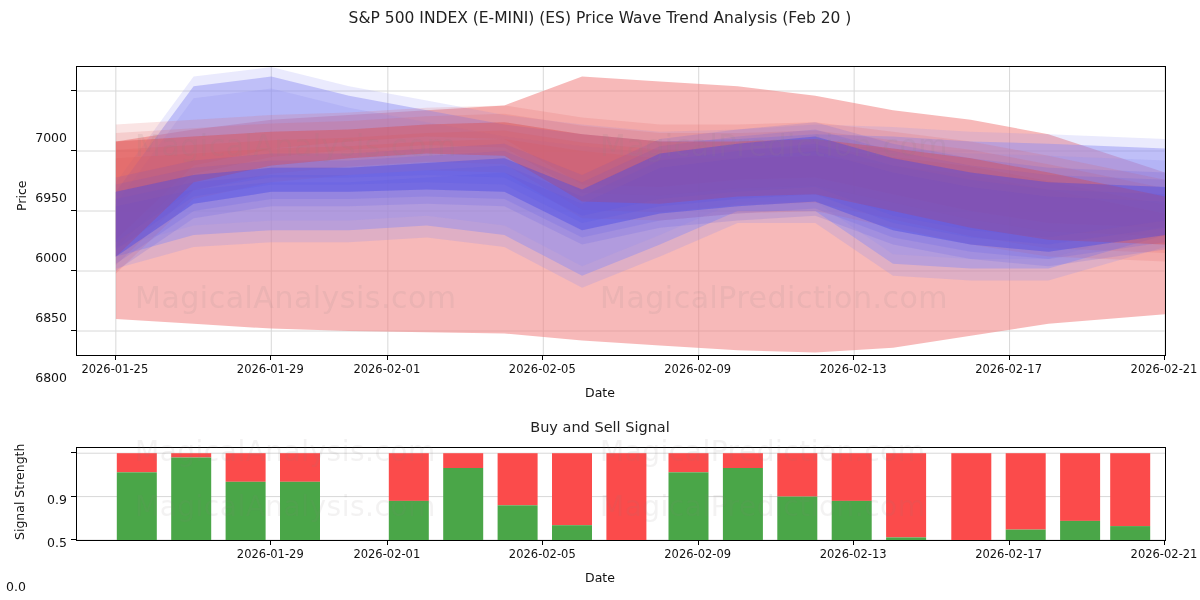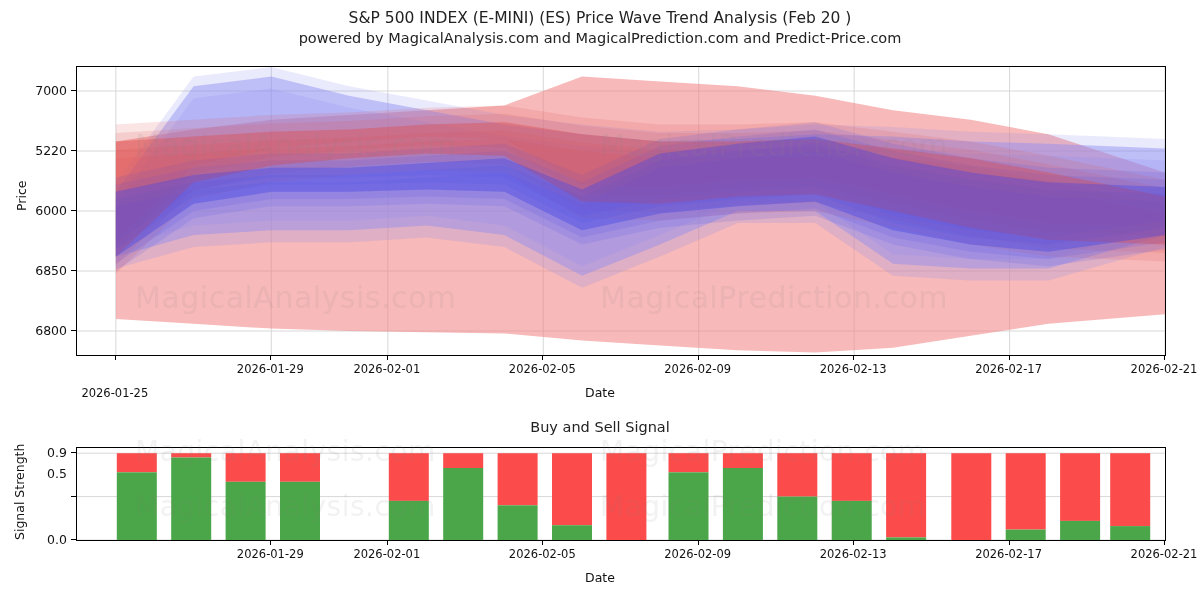--- a/index.html
+++ b/index.html
@@ -10,21 +10,21 @@
   .title-main{font-size:15.5px;color:#222;line-height:20px;}
   .title-sub{font-size:14.5px;color:#222;line-height:20px;}
 
   
   #mainAxes{position:absolute;left:76px;top:66px;width:1090px;height:290px;
             border:1.1px solid #000;box-sizing:border-box;background:#fff;overflow:hidden;}
   #lowerAxes{position:absolute;left:76px;top:447px;width:1090px;height:94px;
             border:1.1px solid #000;box-sizing:border-box;background:#fff;overflow:hidden;}
 
   .ytick-label{position:absolute;right:1168px;font-size:12.5px;color:#111;text-align:right;
-               white-space:nowrap;transform:translateY(-50%);}
+               white-space:nowrap;transform:translateY(-50%);margin-top:47px;}
   .ytick-mark{position:absolute;width:5px;height:1px;background:#000;}
 
   .xtick-label{position:absolute;font-size:11.5px;color:#111;white-space:nowrap;transform:translateX(-50%);}
   .xtick-mark{position:absolute;width:1px;height:4px;background:#000;}
 
   .axis-name{position:absolute;font-size:12.5px;color:#111;white-space:nowrap;}
   #priceAxisName{left:14px;top:211px;transform:rotate(-90deg);transform-origin:left top;}
   #signalAxisName{left:12px;top:540px;transform:rotate(-90deg);transform-origin:left top;}
   #xAxisNameMain{left:600px;top:385px;transform:translateX(-50%);}
   #xAxisNameLower{left:600px;top:570px;transform:translateX(-50%);}
@@ -41,21 +41,20 @@
   .bar-red{fill:#fb4b4b;}
   .bar-green{fill:#4aa648;}
 </style>
 </head>
 <body>
 
 <div id="root">
 
   <div class="title-block">
     <div class="title-main">S&amp;P 500 INDEX (E-MINI) (ES) Price Wave Trend Analysis (Feb 20 )</div>
-    <div class="title-sub">powered by MagicalAnalysis.com and MagicalPrediction.com and Predict-Price.com</div>
   </div>
 
   <div id="mainAxes">
     <svg id="mainSvg" width="1088" height="288" viewBox="0 0 1088 288">
         <line x1="0" x2="1088" y1="264" y2="264" stroke="#d8d8d8" stroke-width="1"></line>
         <line x1="0" x2="1088" y1="204" y2="204" stroke="#d8d8d8" stroke-width="1"></line>
         <line x1="0" x2="1088" y1="144" y2="144" stroke="#d8d8d8" stroke-width="1"></line>
         <line x1="0" x2="1088" y1="84" y2="84" stroke="#d8d8d8" stroke-width="1"></line>
         <line x1="0" x2="1088" y1="24" y2="24" stroke="#d8d8d8" stroke-width="1"></line>
         <line x1="38.857142857142854" x2="38.857142857142854" y1="0" y2="288" stroke="#d8d8d8" stroke-width="1"></line>
@@ -131,43 +130,43 @@
   </div>
   <div class="axis-name" id="signalAxisName">Signal Strength</div>
   <div class="axis-name" id="xAxisNameLower">Date</div>
 
 <div class="ytick-label" style="top: 330px; right: 1133px; text-align: right;">6800</div>
     <div class="ytick-mark" style="top: 330px; left: 71px;"></div>
     <div class="ytick-label" style="top: 270px; right: 1133px;">6850</div>
     <div class="ytick-mark" style="top: 270px; left: 71px;"></div>
     <div class="ytick-label" style="top: 210px; right: 1133px;">6000</div>
     <div class="ytick-mark" style="top: 210px; left: 71px;"></div>
-    <div class="ytick-label" style="top: 150px; right: 1133px;">5220</div>
+    <div class="ytick-label" style="top: 150px; right: 1133px;">6950</div>
     <div class="ytick-mark" style="top: 150px; left: 71px;"></div>
     <div class="ytick-label" style="top: 90px; right: 1133px;">7000</div>
     <div class="ytick-mark" style="top: 90px; left: 71px;"></div>
-    <div class="xtick-label" style="left: 114.857px; top: 362px; margin-top: 24px;">2026-01-25</div>
+    <div class="xtick-label" style="left: 114.857px; top: 362px;">2026-01-25</div>
     <div class="xtick-mark" style="left: 114.857px; top: 356px;"></div>
     <div class="xtick-label" style="left: 270.286px; top: 362px;">2026-01-29</div>
     <div class="xtick-mark" style="left: 270.286px; top: 356px;"></div>
     <div class="xtick-label" style="left: 386.857px; top: 362px;">2026-02-01</div>
     <div class="xtick-mark" style="left: 386.857px; top: 356px;"></div>
     <div class="xtick-label" style="left: 542.286px; top: 362px;">2026-02-05</div>
     <div class="xtick-mark" style="left: 542.286px; top: 356px;"></div>
     <div class="xtick-label" style="left: 697.714px; top: 362px;">2026-02-09</div>
     <div class="xtick-mark" style="left: 697.714px; top: 356px;"></div>
     <div class="xtick-label" style="left: 853.143px; top: 362px;">2026-02-13</div>
     <div class="xtick-mark" style="left: 853.143px; top: 356px;"></div>
     <div class="xtick-label" style="left: 1008.57px; top: 362px;">2026-02-17</div>
     <div class="xtick-mark" style="left: 1008.57px; top: 356px;"></div>
     <div class="xtick-label" style="left: 1164px; top: 362px;">2026-02-21</div>
     <div class="xtick-mark" style="left: 1164px; top: 356px;"></div>
-    <div class="ytick-label" style="top: 539px; right: 1133px;">0.0</div>
+    <div class="ytick-label" style="top: 539px; right: 1174px;">0.0</div>
     <div class="ytick-mark" style="top: 539px; left: 71px;"></div>
-    <div class="ytick-label" style="top: 473px; right: 1133px; text-align: center;">0.5</div>
+    <div class="ytick-label" style="top: 495px; right: 1133px; text-align: center;">0.5</div>
     <div class="ytick-mark" style="top: 495.604px; left: 71px;"></div>
     <div class="ytick-label" style="top: 452.208px; right: 1133px;">0.9</div>
     <div class="ytick-mark" style="top: 452.208px; left: 71px;"></div>
     <div class="xtick-label" style="left: 270.286px; top: 547px;">2026-01-29</div>
     <div class="xtick-mark" style="left: 270.286px; top: 541px;"></div>
     <div class="xtick-label" style="left: 386.857px; top: 547px;">2026-02-01</div>
     <div class="xtick-mark" style="left: 386.857px; top: 541px;"></div>
     <div class="xtick-label" style="left: 542.286px; top: 547px;">2026-02-05</div>
     <div class="xtick-mark" style="left: 542.286px; top: 541px;"></div>
     <div class="xtick-label" style="left: 697.714px; top: 547px;">2026-02-09</div>

